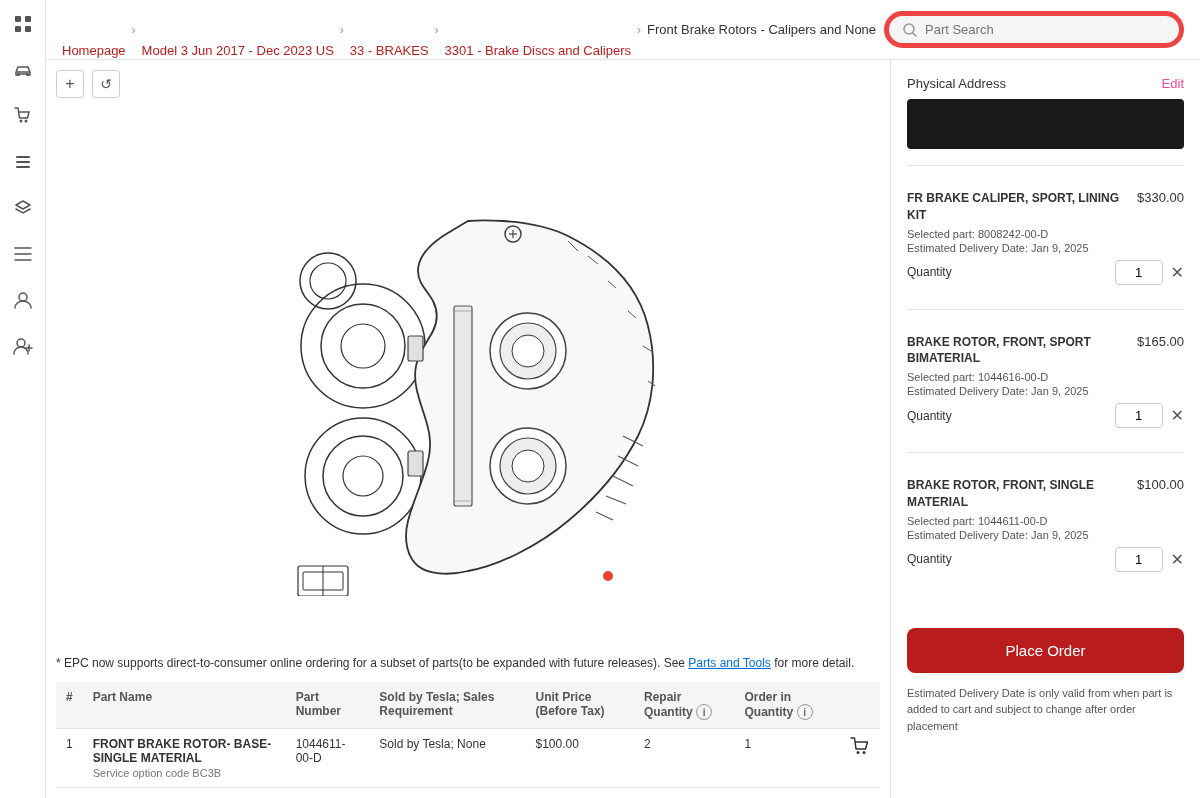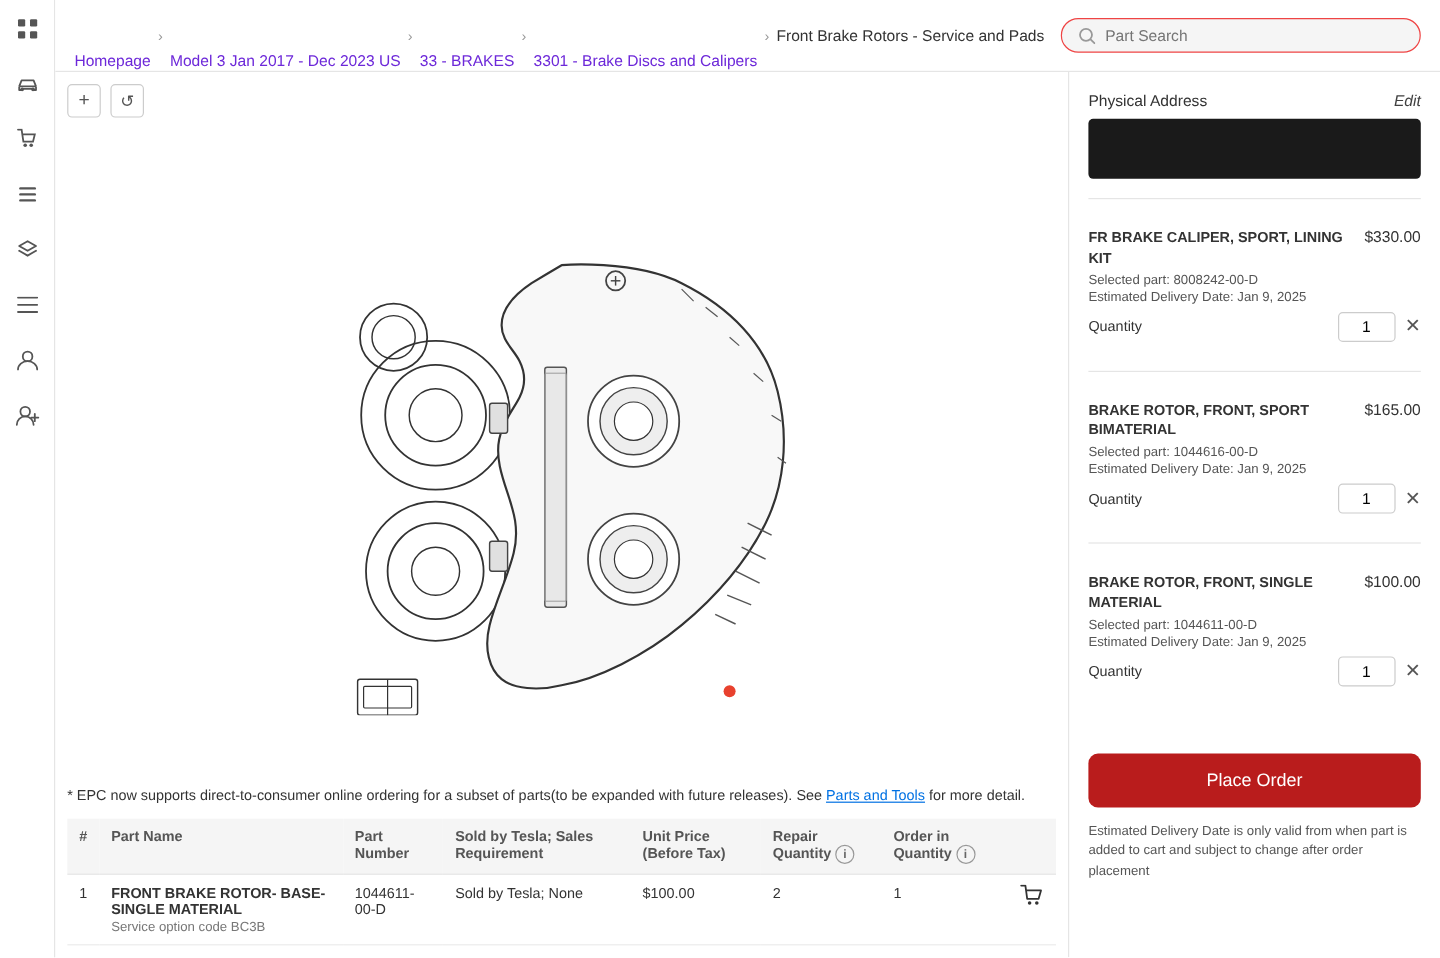--- a/index.html
+++ b/index.html
@@ -46,34 +46,34 @@
       gap: 6px;
       flex-shrink: 0;
       background: #fff;
     }
     .breadcrumb-item {
       color: #333;
       font-size: 13px;
       white-space: nowrap;
     }
     .breadcrumb-item.link {
-      color: #6d28d9;
+      color: #b91c1c;
       cursor: pointer;
       text-decoration: none;
       margin-top: 41px;
     }
     .breadcrumb-sep {
       color: #999;
       font-size: 12px;
     }
     .breadcrumb-search {
       margin-left: auto;
       display: flex;
       align-items: center;
-      border: 1px solid #ef4444;
+      border: 5px solid #ef4444;
       border-radius: 20px;
       padding: 6px 14px;
       gap: 8px;
       width: 300px;
       background: #f5f5f5;
     }
     .breadcrumb-search input {
       border: none;
       background: transparent;
       outline: none;
@@ -203,25 +203,24 @@
       display: flex;
       justify-content: space-between;
       align-items: center;
       margin-bottom: 8px;
     }
     .address-label {
       font-size: 13px;
       color: #333;
     }
     .edit-link {
-      color: #404040;
+      color: #ec4899;
       font-size: 13px;
       cursor: pointer;
       text-decoration: none;
-      font-style: italic;
     }
     .address-block {
       background: #1a1a1a;
       height: 50px;
       border-radius: 4px;
       margin-bottom: 16px;
     }
 
     .cart-item {
       border-top: 1px solid #e5e5e5;
@@ -361,27 +360,27 @@
       <line x1="13" y1="11" x2="19" y2="11" stroke="#555" stroke-width="1.5" stroke-linecap="round"></line>
     </svg>
   </div>
 </div>
 
 <div class="main-content">
 
   <div class="breadcrumb">
     <span class="breadcrumb-item link">Homepage</span>
     <span class="breadcrumb-sep">›</span>
-    <span class="breadcrumb-item link">Model 3 Jan 2017 - Dec 2023 US</span>
+    <span class="breadcrumb-item link">Model 3 Jun 2017 - Dec 2023 US</span>
     <span class="breadcrumb-sep">›</span>
     <span class="breadcrumb-item link">33 - BRAKES</span>
     <span class="breadcrumb-sep">›</span>
     <span class="breadcrumb-item link">3301 - Brake Discs and Calipers</span>
     <span class="breadcrumb-sep">›</span>
-    <span class="breadcrumb-item">Front Brake Rotors - Service and Pads</span>
+    <span class="breadcrumb-item">Front Brake Rotors - Calipers and None</span>
     <div class="breadcrumb-search">
       <svg width="14" height="14" viewBox="0 0 14 14" fill="none">
         <circle cx="6" cy="6" r="5" stroke="#999" stroke-width="1.5"></circle>
         <line x1="10" y1="10" x2="13" y2="13" stroke="#999" stroke-width="1.5" stroke-linecap="round"></line>
       </svg>
       <input type="text" placeholder="Part Search" style="">
     </div>
   </div>
 
   <div class="content-area">

